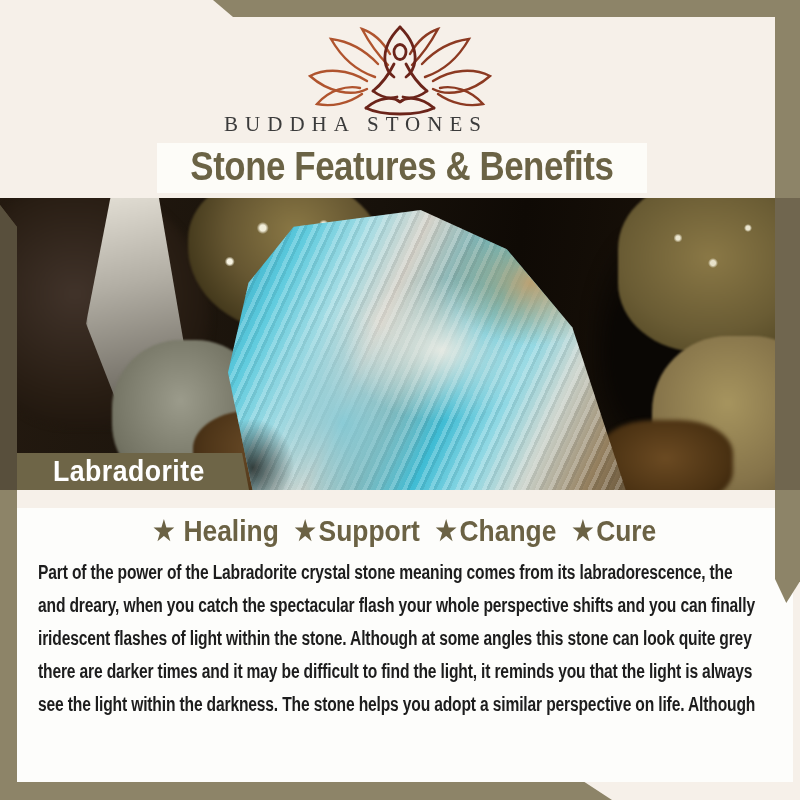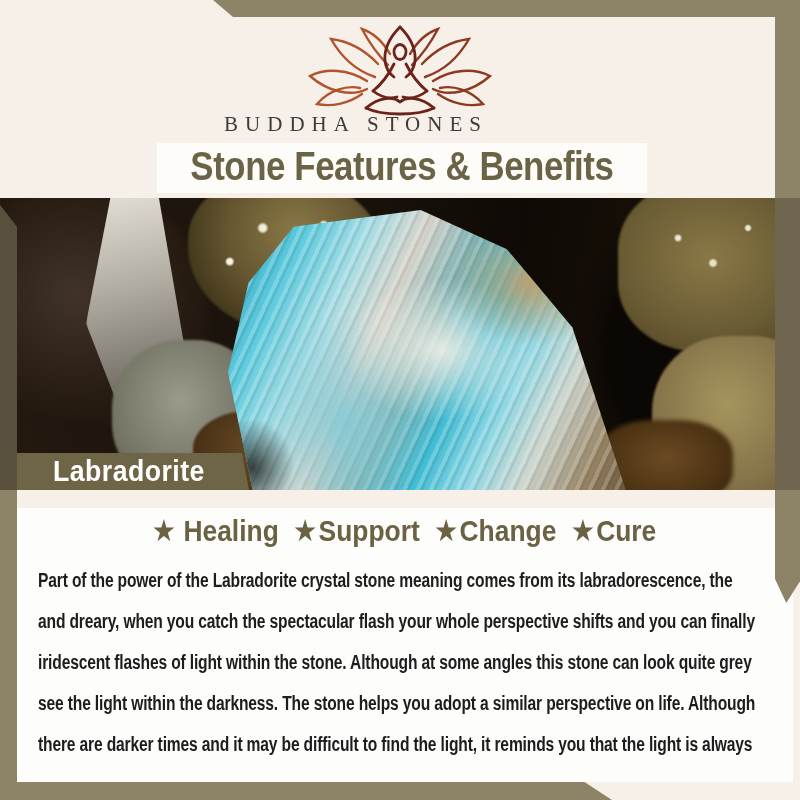--- a/index.html
+++ b/index.html
@@ -92,21 +92,21 @@
   
   .panel{position:absolute;left:17px;top:508px;width:776px;height:274px;
     background:#fdfdfb;z-index:2;}
   .benefits{position:absolute;left:0;top:6px;width:100%;display:flex;justify-content:center;}
   .benefits-inner{display:flex;gap:18px;transform:scaleX(0.88);white-space:nowrap;
     font-size:30px;font-weight:700;color:#6b6244;}
   .benefit{display:flex;align-items:center;}
   .benefit .star{margin-right:3px;font-size:27px;}
   .benefit:first-child .star{margin-right:10px;}
   .paragraph{position:absolute;left:21px;top:48px;width:748px;}
-  .para-line{height:33px;line-height:33px;white-space:nowrap;margin-top:8px;}
+  .para-line{height:33px;line-height:33px;white-space:nowrap;}
   .para-line>span{display:inline-block;transform:scaleX(0.78);transform-origin:left center;
     font-size:20px;font-weight:700;color:#1d1d1d;letter-spacing:-0.2px;}
 </style>
 </head>
 <body>
 
 <div class="card">
 
   <div class="band band-top"></div>
   <div class="band band-left"></div>
@@ -187,18 +187,18 @@
         <span class="benefit">
             <span class="star">★</span>
             <span>Cure</span>
           </span>
       </div>
     </div>
     <div class="paragraph">
       <div class="para-line"><span>Part of the power of the Labradorite crystal stone meaning comes from its labradorescence, the</span></div>
       <div class="para-line"><span>and dreary, when you catch the spectacular flash your whole perspective shifts and you can finally</span></div>
       <div class="para-line"><span>iridescent flashes of light within the stone. Although at some angles this stone can look quite grey</span></div>
+      <div class="para-line"><span>there are darker times and it may be difficult to find the light, it reminds you that the light is always</span></div>
       <div class="para-line"><span>see the light within the darkness. The stone helps you adopt a similar perspective on life. Although</span></div>
-      <div class="para-line"><span>there are darker times and it may be difficult to find the light, it reminds you that the light is always</span></div>
     </div>
   </div>
 
 </div>
 
 </body></html>

